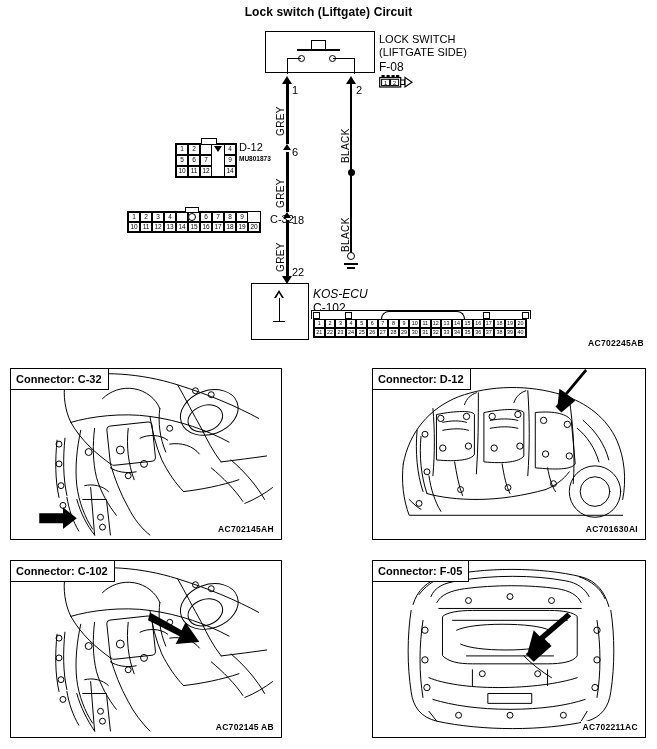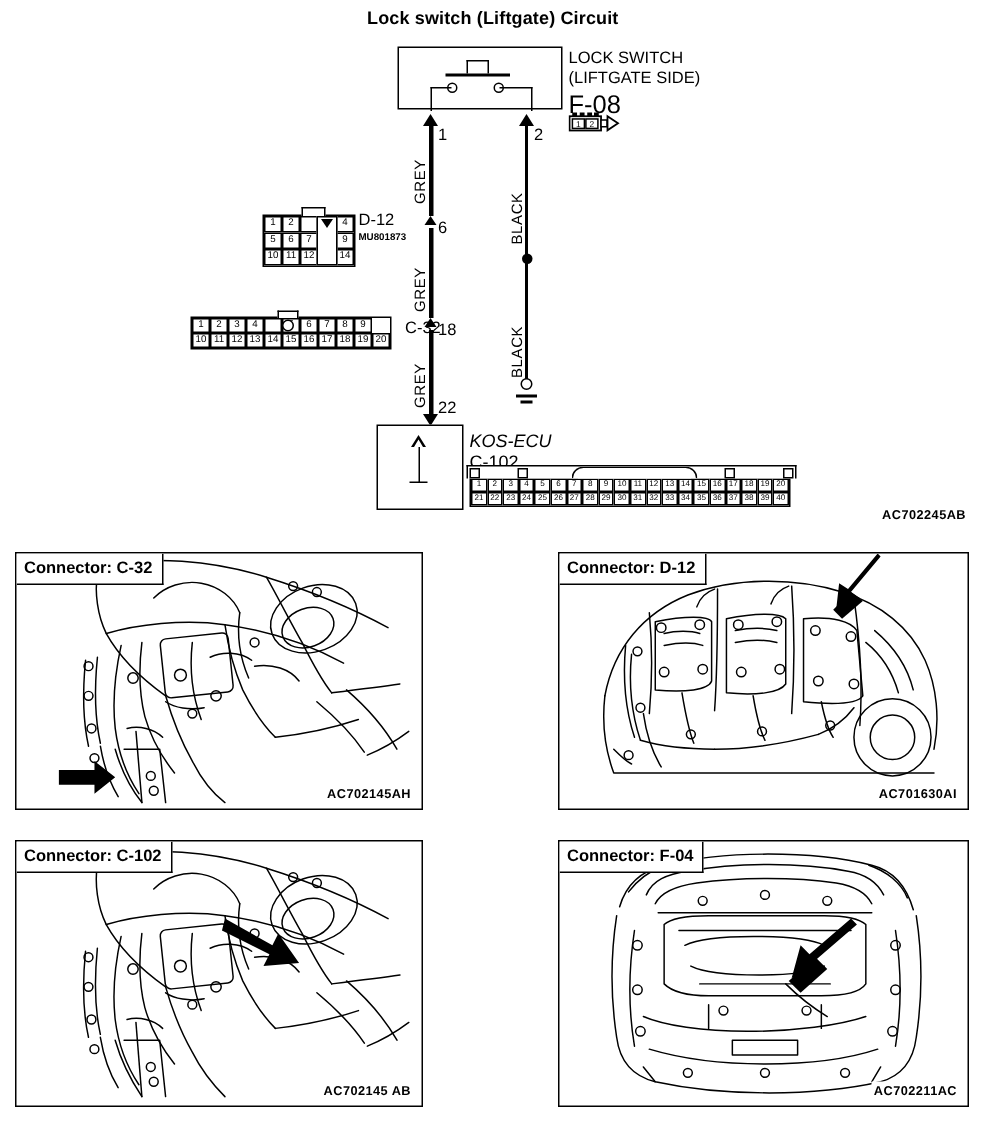--- a/index.html
+++ b/index.html
@@ -60,21 +60,21 @@
   #contact-right { left: 329px; top: 55px; }
   #switch-wire-l { left: 287px; top: 58px; width: 14px; height: 1.4px; background:#000; }
   #switch-wire-r { left: 333px; top: 58px; width: 22px; height: 1.4px; background:#000; }
   #switch-leg-l  { left: 287px; top: 58px; width: 1.4px; height: 16px; background:#000; }
   #switch-leg-r  { left: 354px; top: 58px; width: 1.4px; height: 16px; background:#000; }
 
   
   #lock-switch-label {
     left: 379px; top: 33px; font-size: 11px; line-height: 13px;
   }
-  #f08-label { left: 379px; top: 61px; font-size: 17px; }
+  #f08-label { left: 379px; top: 61px; font-size: 12px; }
   #f08-icon  { left: 379px; top: 74px; }
 
   
   .wire-v { position: absolute; width: 2.4px; background:#000; }
   .wire-thin { position: absolute; width: 1.6px; background:#000; }
 
   .arrow-up {
     position: absolute;
     width: 0; height: 0;
     border-left: 5px solid transparent;
@@ -652,17 +652,17 @@
         <circle cx="138" cy="36" r="3"></circle>
           <circle cx="110" cy="114" r="3"></circle>
         <circle cx="166" cy="114" r="3"></circle>
           <circle cx="138" cy="156" r="3"></circle>
         <circle cx="86" cy="156" r="3"></circle>
           <circle cx="192" cy="156" r="3"></circle>
       </g>
       <path d="M200 56 L172 80 L178 86 L156 92 L162 70 L168 76 L196 52 Z" fill="#000"></path>
       <path d="M154 94 L172 78 L180 86 L162 102 Z" fill="#000"></path>
     </svg>
-    <div class="panel-title">Connector: F-04</div>
+    <div class="panel-title">Connector: F-05</div>
     <div class="panel-code">AC702211AC</div>
   </div>
 
 </div>
 
 </body></html>

